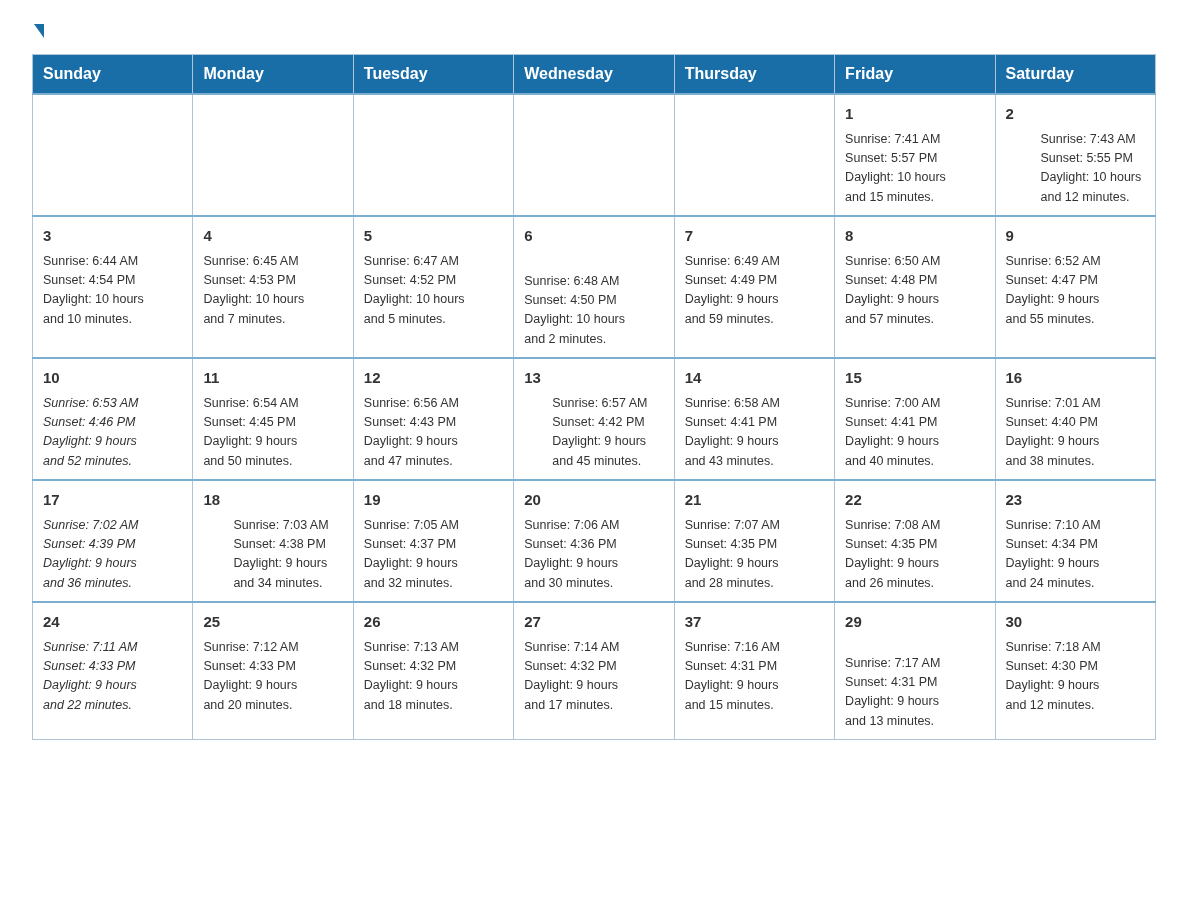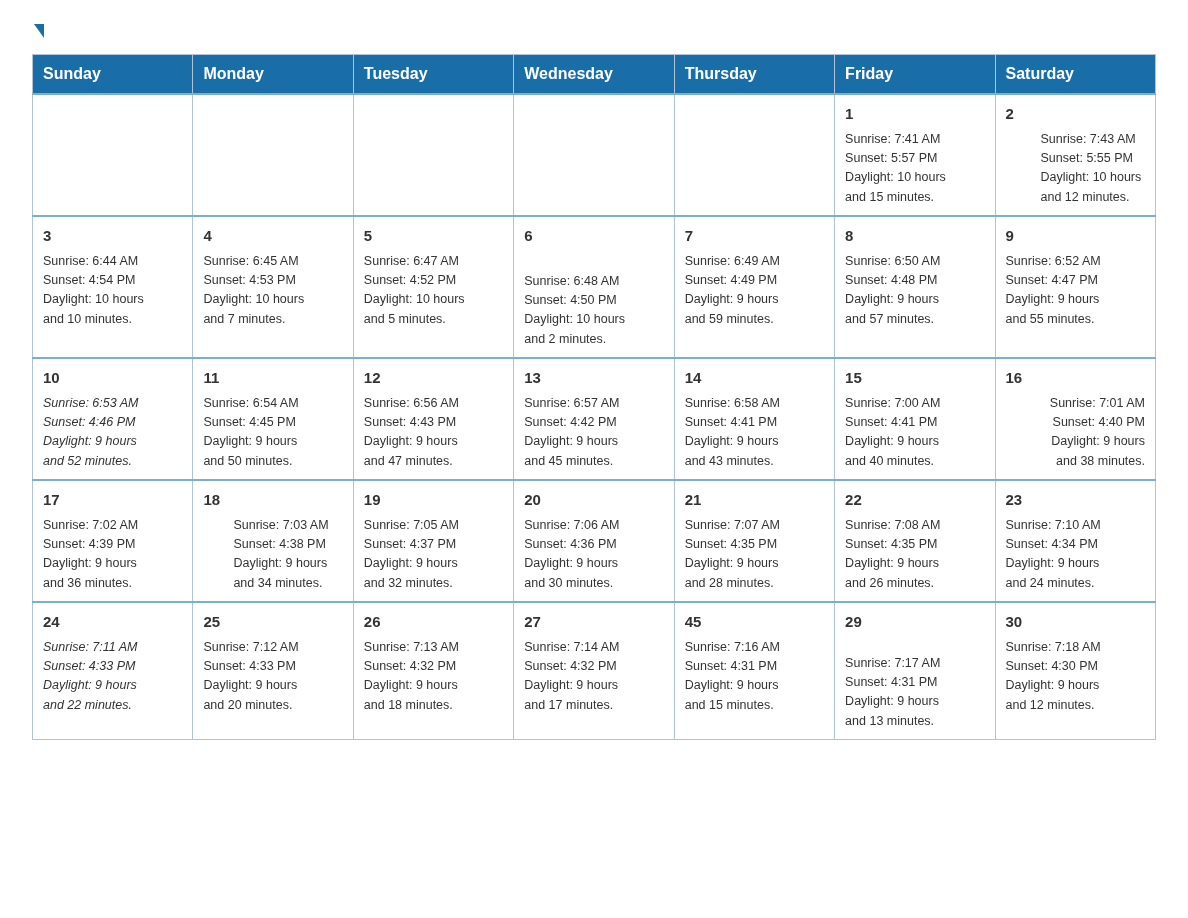--- a/index.html
+++ b/index.html
@@ -203,51 +203,51 @@
         </td>
         <td>
           <span class="day-number">12</span>
           <div class="day-info" style="white-space: pre-line;">Sunrise: 6:56 AM
 Sunset: 4:43 PM
 Daylight: 9 hours
 and 47 minutes.</div>
         </td>
         <td>
           <span class="day-number">13</span>
-          <div class="day-info" style="white-space: pre-line;">Sunrise: 6:57 AM
+          <div class="day-info" style="white-space: pre-line; margin-left: 28px;">Sunrise: 6:57 AM
 Sunset: 4:42 PM
 Daylight: 9 hours
 and 45 minutes.</div>
         </td>
         <td>
           <span class="day-number">14</span>
           <div class="day-info" style="white-space: pre-line;">Sunrise: 6:58 AM
 Sunset: 4:41 PM
 Daylight: 9 hours
 and 43 minutes.</div>
         </td>
         <td>
           <span class="day-number">15</span>
           <div class="day-info" style="white-space: pre-line;">Sunrise: 7:00 AM
 Sunset: 4:41 PM
 Daylight: 9 hours
 and 40 minutes.</div>
         </td>
         <td>
           <span class="day-number">16</span>
-          <div class="day-info" style="white-space: pre-line; text-align: right;">Sunrise: 7:01 AM
+          <div class="day-info" style="white-space: pre-line;">Sunrise: 7:01 AM
 Sunset: 4:40 PM
 Daylight: 9 hours
 and 38 minutes.</div>
         </td>
       </tr>
       <tr>
         <td>
           <span class="day-number">17</span>
-          <div class="day-info" style="white-space: pre-line;">Sunrise: 7:02 AM
+          <div class="day-info" style="white-space: pre-line; font-style: italic;">Sunrise: 7:02 AM
 Sunset: 4:39 PM
 Daylight: 9 hours
 and 36 minutes.</div>
         </td>
         <td>
           <span class="day-number">18</span>
           <div class="day-info" style="white-space: pre-line; margin-left: 30px;">Sunrise: 7:03 AM
 Sunset: 4:38 PM
 Daylight: 9 hours
 and 34 minutes.</div>
@@ -311,21 +311,21 @@
 and 18 minutes.</div>
         </td>
         <td>
           <span class="day-number">27</span>
           <div class="day-info" style="white-space: pre-line;">Sunrise: 7:14 AM
 Sunset: 4:32 PM
 Daylight: 9 hours
 and 17 minutes.</div>
         </td>
         <td>
-          <span class="day-number">45</span>
+          <span class="day-number">37</span>
           <div class="day-info" style="white-space: pre-line;">Sunrise: 7:16 AM
 Sunset: 4:31 PM
 Daylight: 9 hours
 and 15 minutes.</div>
         </td>
         <td>
           <span class="day-number">29</span>
           <div class="day-info" style="white-space: pre-line; margin-top: 20px;">Sunrise: 7:17 AM
 Sunset: 4:31 PM
 Daylight: 9 hours

